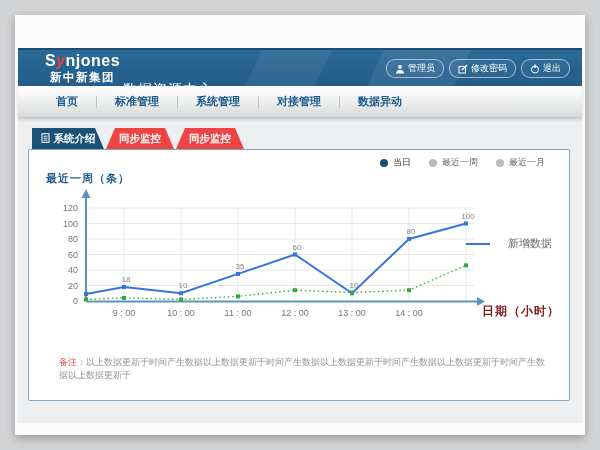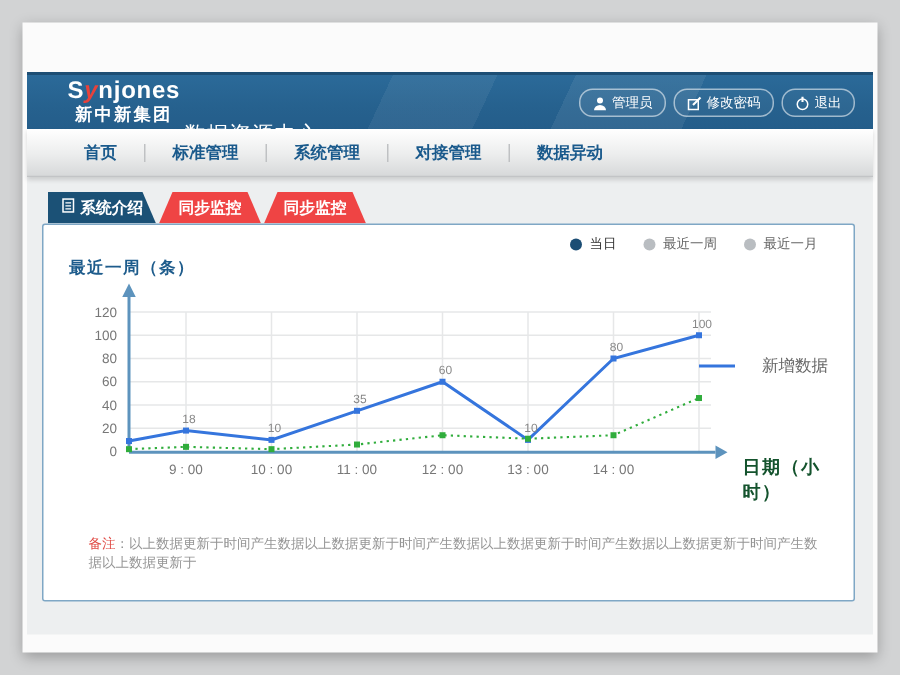--- a/index.html
+++ b/index.html
@@ -42,21 +42,21 @@
     border:1px solid #7fa7c5;border-radius:2px;}
 
   
   .filters{position:absolute;top:6px;right:24px;display:flex;gap:18px;align-items:center;}
   .filter{display:flex;align-items:center;gap:5px;font-size:9px;color:#666;cursor:pointer;}
   .dot{width:8px;height:8px;border-radius:50%;background:#b9bdc1;}
   .filter.selected .dot{background:#1b4d74;}
   .filter.selected{color:#333;}
 
   .ylabel{position:absolute;left:17px;top:21px;font-size:11px;font-weight:bold;color:#1e5c8c;letter-spacing:1px;}
-  .xlabel{position:absolute;left:466px;top:153px;font-size:12px;font-weight:bold;color:#14532d;letter-spacing:1px;}
+  .xlabel{position:absolute;left:453px;top:153px;font-size:12px;font-weight:bold;color:#7f1d1d;letter-spacing:1px;}
 
   .chart-svg{position:absolute;left:2px;top:36px;}
   .chart-svg .grid{stroke:#e6e7e8;stroke-width:1;}
   .chart-svg .axis{stroke:#5d93bd;stroke-width:2;}
   .chart-svg .ytick{font-size:9px;fill:#777;text-anchor:end;font-family:"Liberation Sans",sans-serif;}
   .chart-svg .xtick{font-size:9px;fill:#777;text-anchor:middle;font-family:"Liberation Sans",sans-serif;}
   .chart-svg .ptlabel{font-size:8px;fill:#888;text-anchor:middle;font-family:"Liberation Sans",sans-serif;}
 
   .legend{position:absolute;right:17px;top:86px;display:flex;flex-direction:column;gap:10px;}
   .legend-item{display:flex;align-items:center;gap:18px;font-size:11px;color:#666;}

